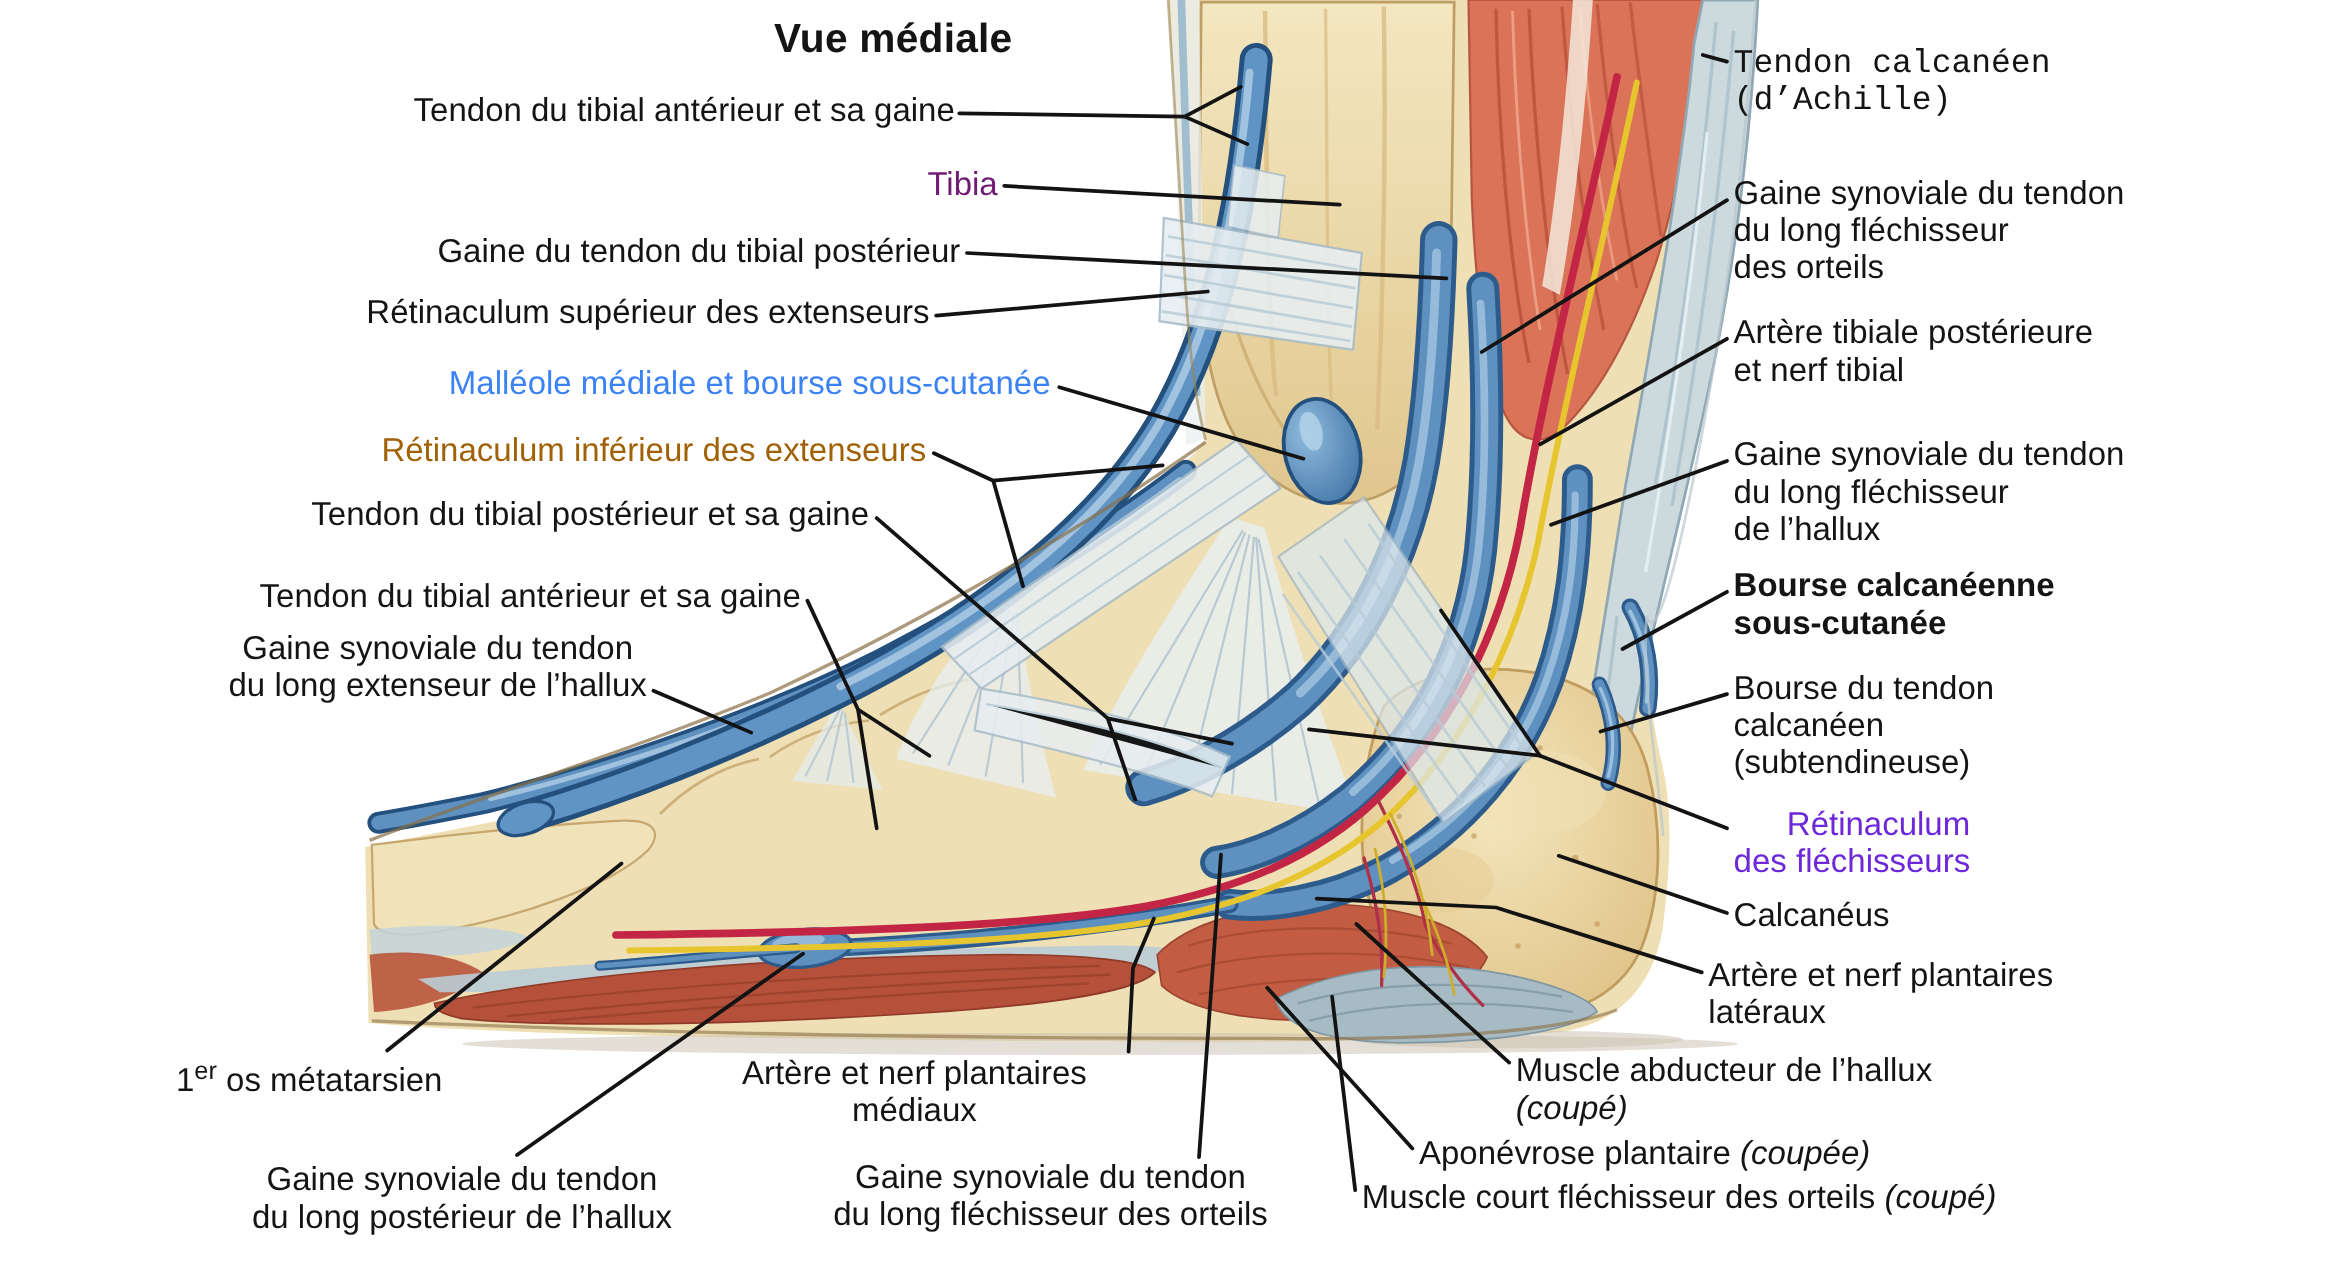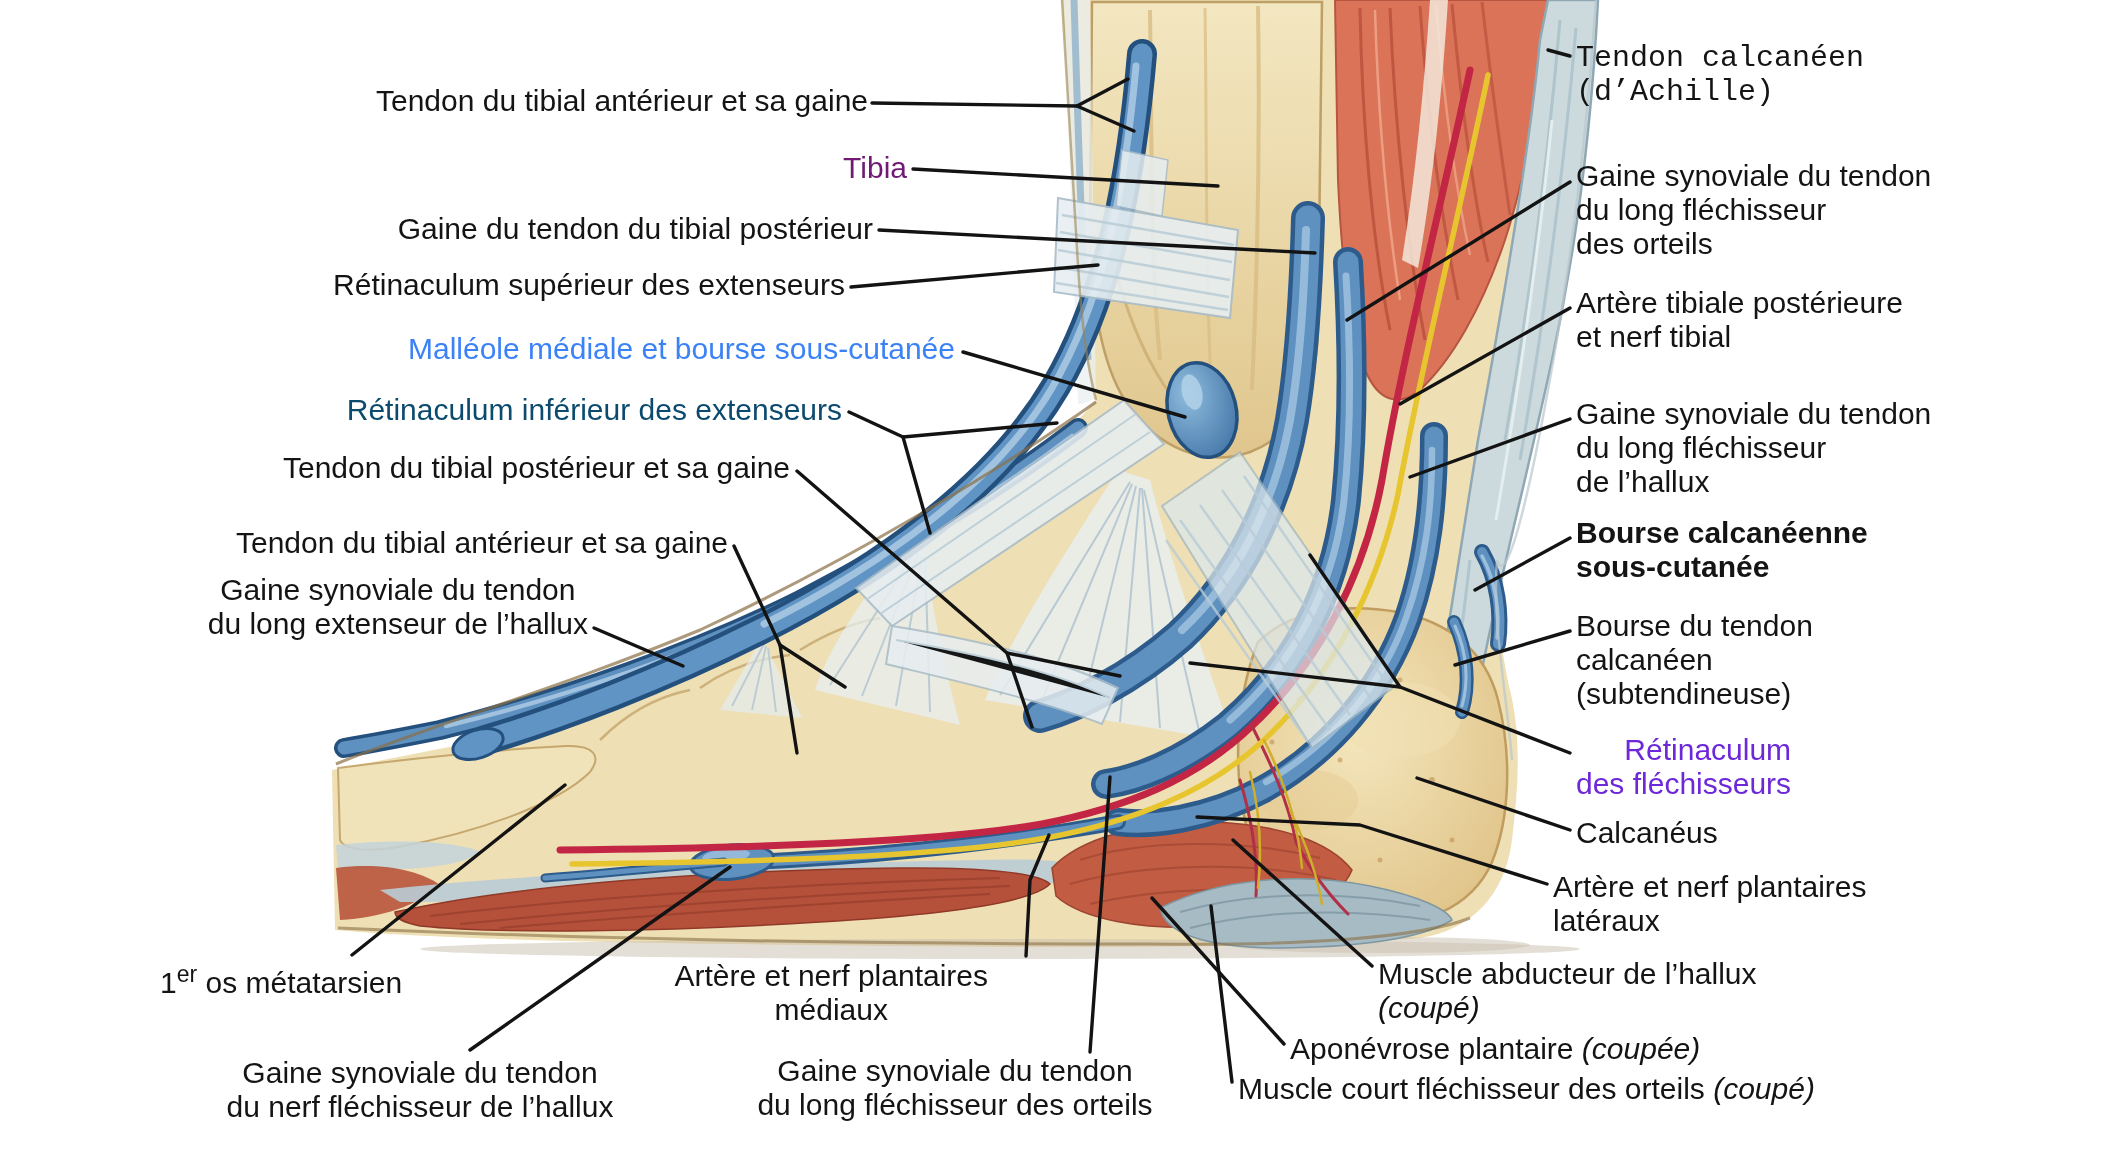--- a/index.html
+++ b/index.html
@@ -271,39 +271,39 @@
       </div>
       <div class="label align-right" style="right: 1243px; top: 212px; color: rgb(20, 20, 20);">
         <div>Gaine du tendon du tibial postérieur</div>
       </div>
       <div class="label align-right" style="right: 1271px; top: 268px; color: rgb(20, 20, 20);">
         <div>Rétinaculum supérieur des extenseurs</div>
       </div>
       <div class="label align-right" style="right: 1161px; top: 332px; color: #3b82f6;">
         <div>Malléole médiale et bourse sous-cutanée</div>
       </div>
-      <div class="label align-right" style="right: 1274px; top: 393px; color: #0c4a6e;">
+      <div class="label align-right" style="right: 1274px; top: 393px; color: #a16207;">
         <div>Rétinaculum inférieur des extenseurs</div>
       </div>
       <div class="label align-right" style="right: 1326px; top: 451px; color: rgb(20, 20, 20);">
         <div>Tendon du tibial postérieur et sa gaine</div>
       </div>
       <div class="label align-right" style="right: 1388px; top: 526px; color: rgb(20, 20, 20);">
         <div>Tendon du tibial antérieur et sa gaine</div>
       </div>
       <div class="label align-right" style="right: 1528px; top: 573px; color: rgb(20, 20, 20);">
         <div>Gaine synoviale du tendon</div>
         <div>du long extenseur de l’hallux</div>
       </div>
       <div class="label align-left" style="left: 160px; top: 966px; color: rgb(20, 20, 20);">
         <div>1<sup>er</sup> os métatarsien</div>
       </div>
       <div class="label align-center" style="left: 20px; top: 1056px; color: rgb(20, 20, 20);">
         <div>Gaine synoviale du tendon</div>
-        <div>du nerf fléchisseur de l’hallux</div>
+        <div>du long postérieur de l’hallux</div>
       </div>
       <div class="label align-right" style="right: 1128px; top: 959px; color: rgb(20, 20, 20);">
         <div>Artère et nerf plantaires</div>
         <div>médiaux</div>
       </div>
       <div class="label align-center" style="left: 555px; top: 1054px; color: rgb(20, 20, 20);">
         <div>Gaine synoviale du tendon</div>
         <div>du long fléchisseur des orteils</div>
       </div>
       <div class="label align-left" style="left: 1378px; top: 957px; color: rgb(20, 20, 20);">
@@ -349,14 +349,15 @@
       </div>
       <div class="label align-left" style="left: 1576px; top: 816px; color: rgb(20, 20, 20);">
         <div>Calcanéus</div>
       </div>
       <div class="label align-left" style="left: 1553px; top: 870px; color: rgb(20, 20, 20);">
         <div>Artère et nerf plantaires</div>
         <div>latéraux</div>
       </div>
     </div>
 
+  <div class="figure-title">Vue médiale</div>
 
 </div>
 
 </body></html>

